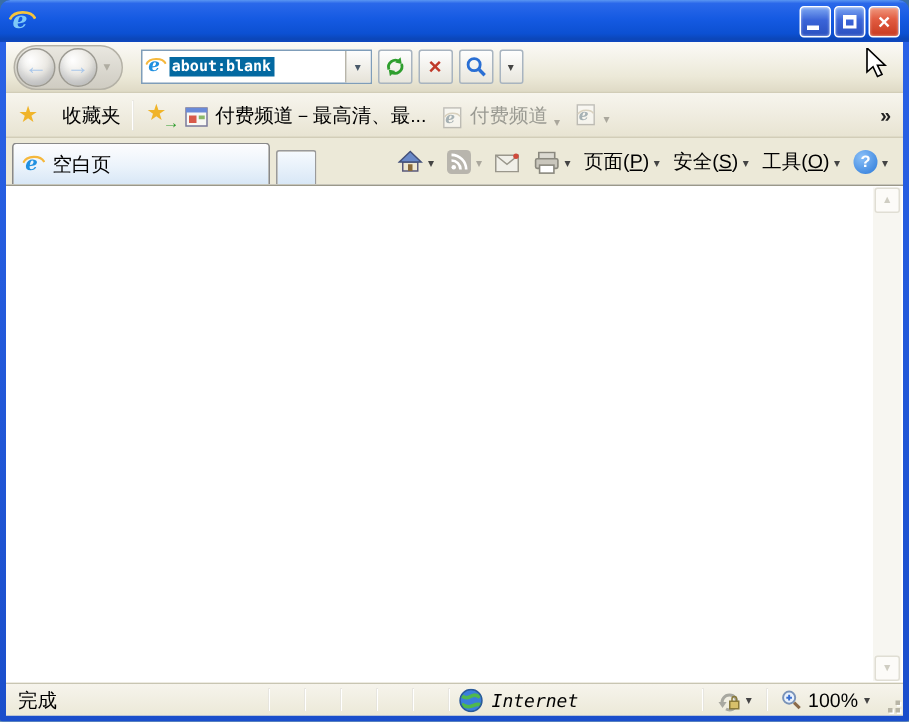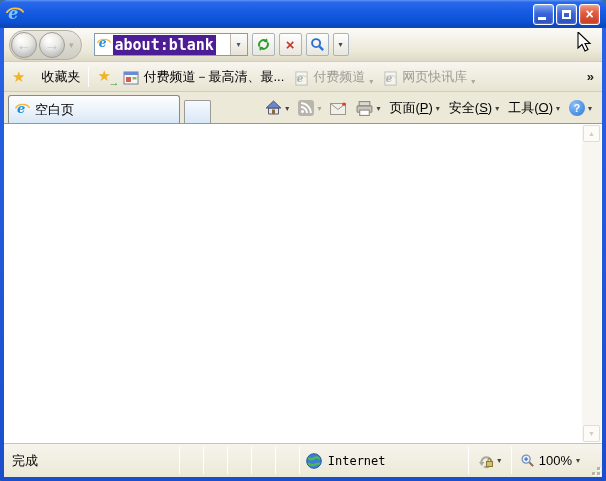--- a/index.html
+++ b/index.html
@@ -51,22 +51,22 @@
     border:1px solid #9c9a92;box-shadow:inset 0 -5px 6px rgba(140,145,160,.35);
     display:flex;align-items:center;justify-content:center;
     color:#a9c7ea;font-weight:bold;font-size:15px;line-height:1;
   }
   .nav-dd{color:#b0ada2;font-size:9px;margin-left:2px;}
   .addr{
     width:154px;height:23px;background:#fff;border:1px solid #7f9db9;
     display:flex;align-items:center;padding-left:2px;margin-left:12px;gap:2px;
   }
   .addr-sel{
-    background:#4c1d95;color:#fff;padding:1px 2px;
-    font-family:"DejaVu Sans Mono","Liberation Mono",monospace;font-weight:bold;font-size:15px;
+    background:#0369a1;color:#fff;padding:1px 2px;
+    font-family:"DejaVu Sans Mono","Liberation Mono",monospace;font-weight:bold;font-size:10px;
   }
   .addr-dd{
     margin-left:auto;width:17px;height:21px;border-left:1px solid #b8b5aa;
     background:linear-gradient(180deg,#fdfdfd,#e6e3d8);
     display:flex;align-items:center;justify-content:center;color:#4a5a6a;font-size:8px;
   }
   .toolbtn{
     width:23px;height:23px;margin-left:4px;border:1px solid #a8b4c0;border-radius:2px;
     background:linear-gradient(180deg,#fefefe,#e8e6dd);
     display:flex;align-items:center;justify-content:center;
@@ -119,29 +119,29 @@
   .content{flex:1;background:#fff;border-top:1px solid #9a988a;position:relative;}
   .vscroll{position:absolute;top:1px;right:1px;bottom:1px;width:19px;background:#f7f6f1;}
   .sbtn{
     position:absolute;left:1px;right:1px;height:17px;
     background:#fcfbf8;border:1px solid #e0ded4;border-radius:2px;
     display:flex;align-items:center;justify-content:center;color:#cfcdc2;font-size:7px;
   }
   .sbtn.up{top:0;} .sbtn.down{bottom:0;}
   
   .statusbar{
-    flex:none;height:34px;display:flex;align-items:center;
+    flex:none;height:22px;display:flex;align-items:center;
     background:linear-gradient(180deg,#f6f4ec,#ece9d8);
     border-top:1px solid #c8c5b2;font-size:13px;
   }
   .spane-sep{width:1px;align-self:stretch;margin:3px 0;background:#aca899;border-right:1px solid #fff;}
   .status-text{flex:1;padding-left:8px;}
   .spane-empty{width:23px;align-self:stretch;}
   .zone-pane{width:168px;display:flex;align-items:center;gap:6px;padding-left:6px;
-    font-family:"DejaVu Sans Mono","Liberation Mono",monospace;font-size:12px;}
+    font-family:"DejaVu Sans Mono","Liberation Mono",monospace;font-size:12px;font-style:italic;}
   .pm-pane{width:42px;display:flex;align-items:center;justify-content:center;gap:3px;}
   .zoom-pane{display:flex;align-items:center;gap:4px;padding:0 8px 0 8px;}
   .grip{width:14px;height:14px;align-self:flex-end;position:relative;}
   .grip i{position:absolute;width:3px;height:3px;background:#b8b5a6;box-shadow:1px 1px 0 #fff;}
   .grip i:nth-child(1){right:2px;bottom:2px;}
   .grip i:nth-child(2){right:7px;bottom:2px;}
   .grip i:nth-child(3){right:2px;bottom:7px;}
   
   .cursor{position:absolute;left:577px;top:32px;z-index:50;}
 </style>
@@ -242,21 +242,20 @@
         </svg>
         <span>付费频道</span>
         <span class="dd gray">▾</span>
       </span>
       <span class="favitem disabled">
         <svg width="15" height="15" viewBox="0 0 16 16">
           <rect x="2" y="1" width="12" height="14" fill="#fdfdfa" stroke="#9a978c"></rect>
           <text x="3" y="12" font-family="DejaVu Serif,serif" font-style="italic" font-weight="bold" font-size="11" fill="#2090e0">e</text>
           <path d="M2.5 7.5 C 4.5 4, 11.5 4, 13.5 7" fill="none" stroke="#f5b83d" stroke-width="1.2"></path>
         </svg>
-        <span>网页快讯库</span>
         <span class="dd gray">▾</span>
       </span>
       <span class="overflow">»</span>
     </div>
 
     <div class="tabrow">
       <div class="tab">
         <span>
           <svg width="15" height="15" viewBox="0 0 16 16">
             <text x="2" y="13" font-family="DejaVu Serif,serif" font-style="italic" font-weight="bold" font-size="14" fill="#2090e0">e</text>

